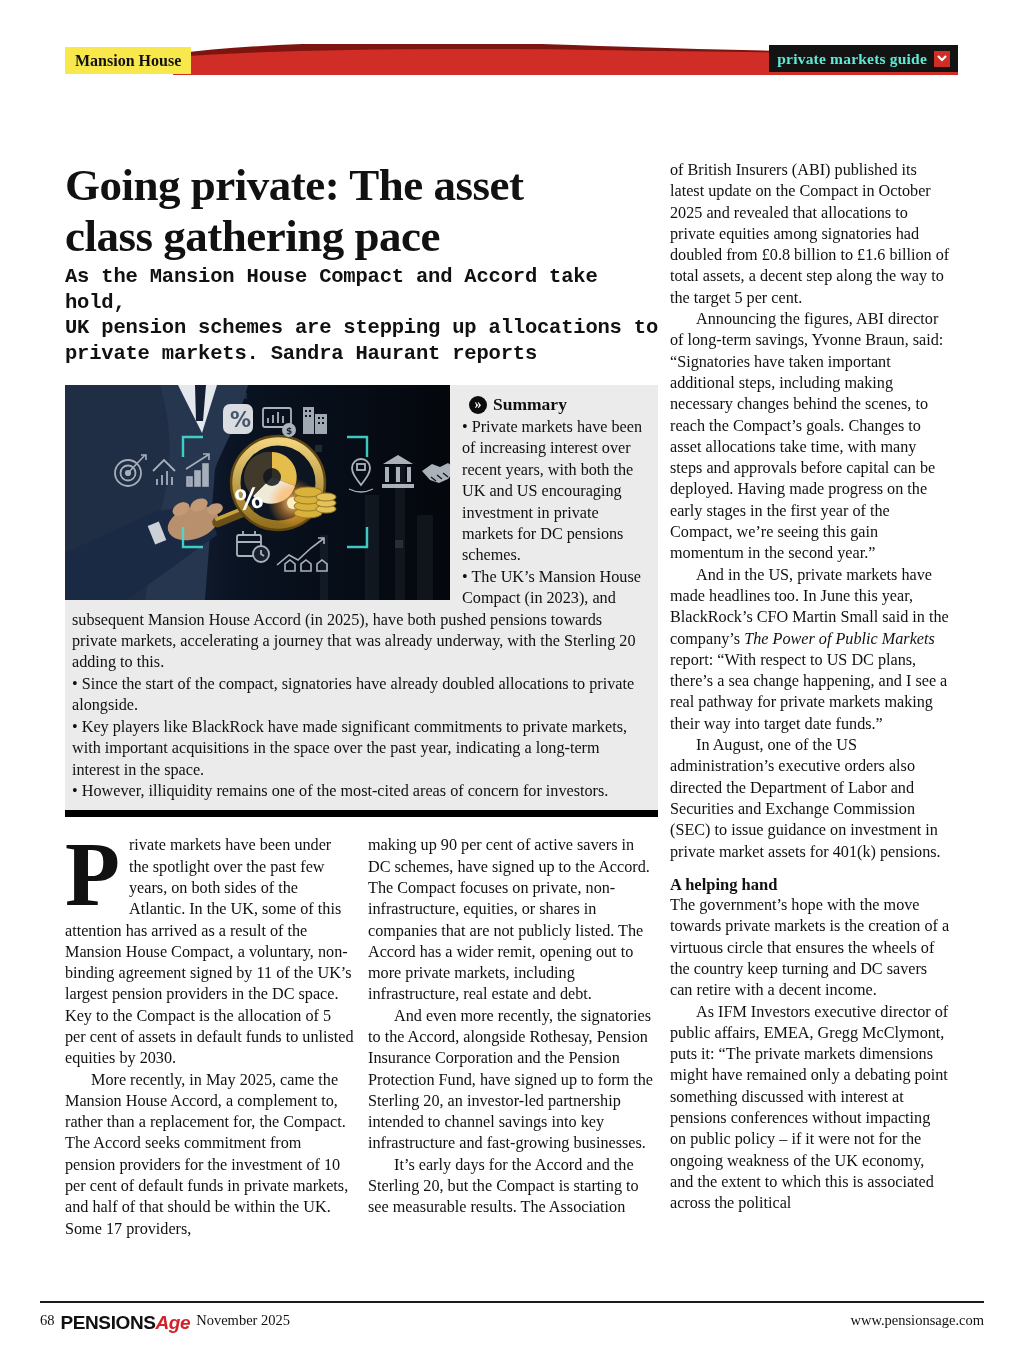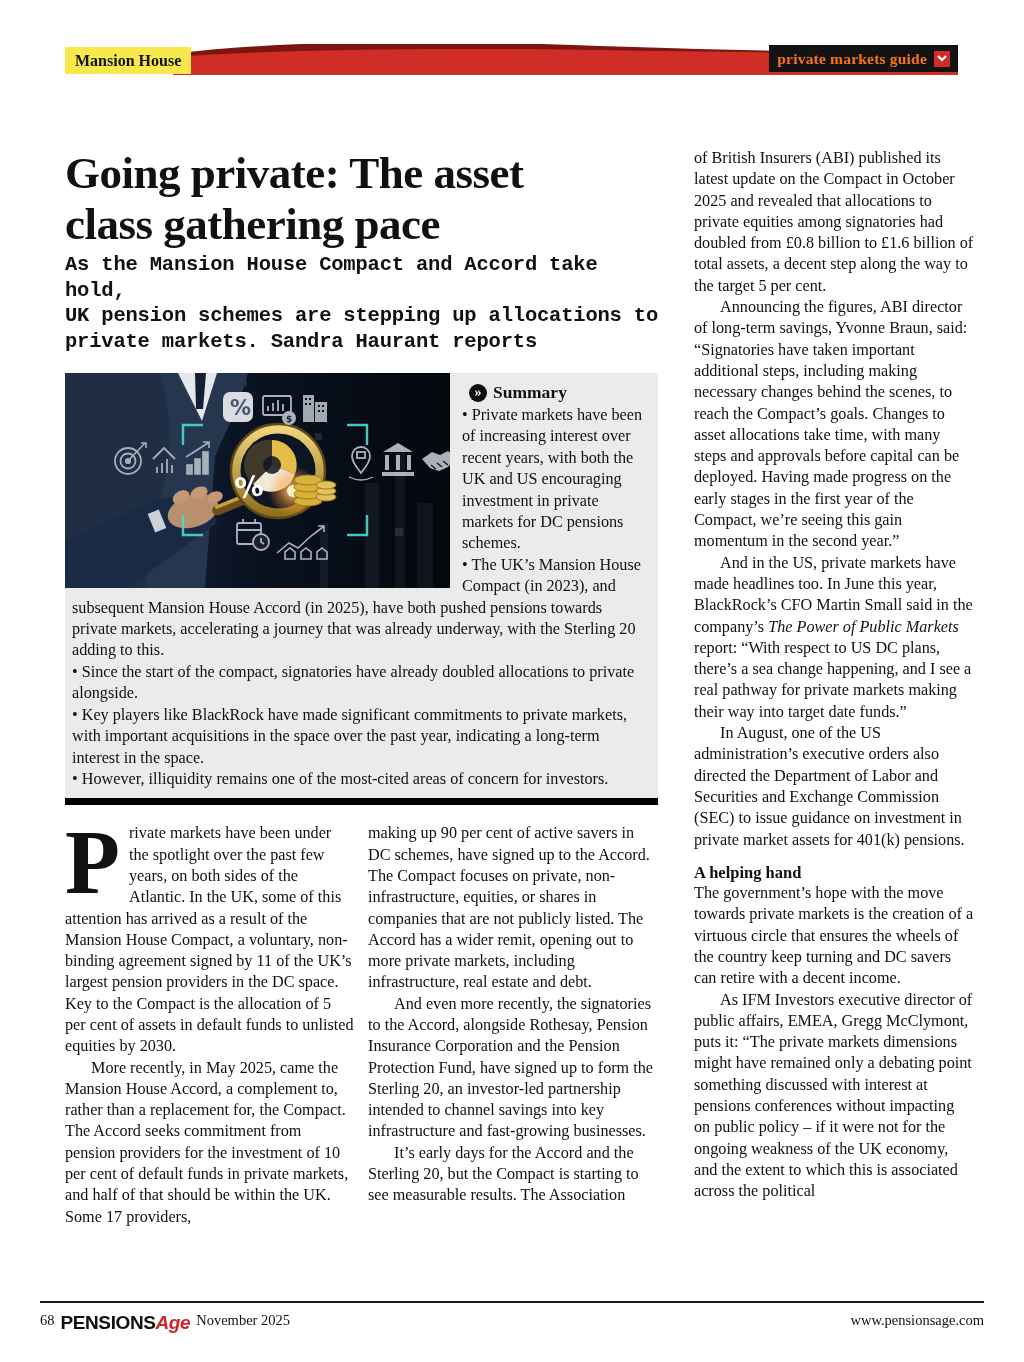--- a/index.html
+++ b/index.html
@@ -13,32 +13,32 @@
   
   .header { position:absolute; top:44px; left:65px; right:66px; height:31px; }
   .header-swoosh { position:absolute; left:108px; top:0; right:0; height:31px; }
   .tag {
     position:absolute; left:0; top:3px; height:27px; z-index:3;
     background:#f8e84b; color:#111; font-weight:700; font-size:16px;
     line-height:27px; padding:0 10px;
   }
   .badge {
     position:absolute; right:0; top:1px; height:27px; z-index:3;
-    background:#131313; color:#f97316; display:flex; align-items:center;
+    background:#131313; color:#5eead4; display:flex; align-items:center;
     padding:0 8px; font-size:15.5px; font-weight:700; letter-spacing:.2px;
   }
   .badge .chev {
     width:16px; height:16px; background:#cf2d26; margin-left:7px;
     display:flex; align-items:center; justify-content:center;
   }
 
   
   .main {
-    position:absolute; left:65px; top:148px; width:893px;
-    display:grid; grid-template-columns:593px 280px; column-gap:36px;
+    position:absolute; left:65px; top:160px; width:893px;
+    display:grid; grid-template-columns:593px 280px; column-gap:12px;
   }
 
   .title { font-size:45px; font-weight:700; line-height:1.13; letter-spacing:-0.5px; }
   .title span { display:block; }
 
   .standfirst {
     margin-top:2px; font-family:Liberation Mono, monospace;
     font-weight:700; font-size:20.5px; line-height:1.26; letter-spacing:-0.2px;
     width:603px;
   }

